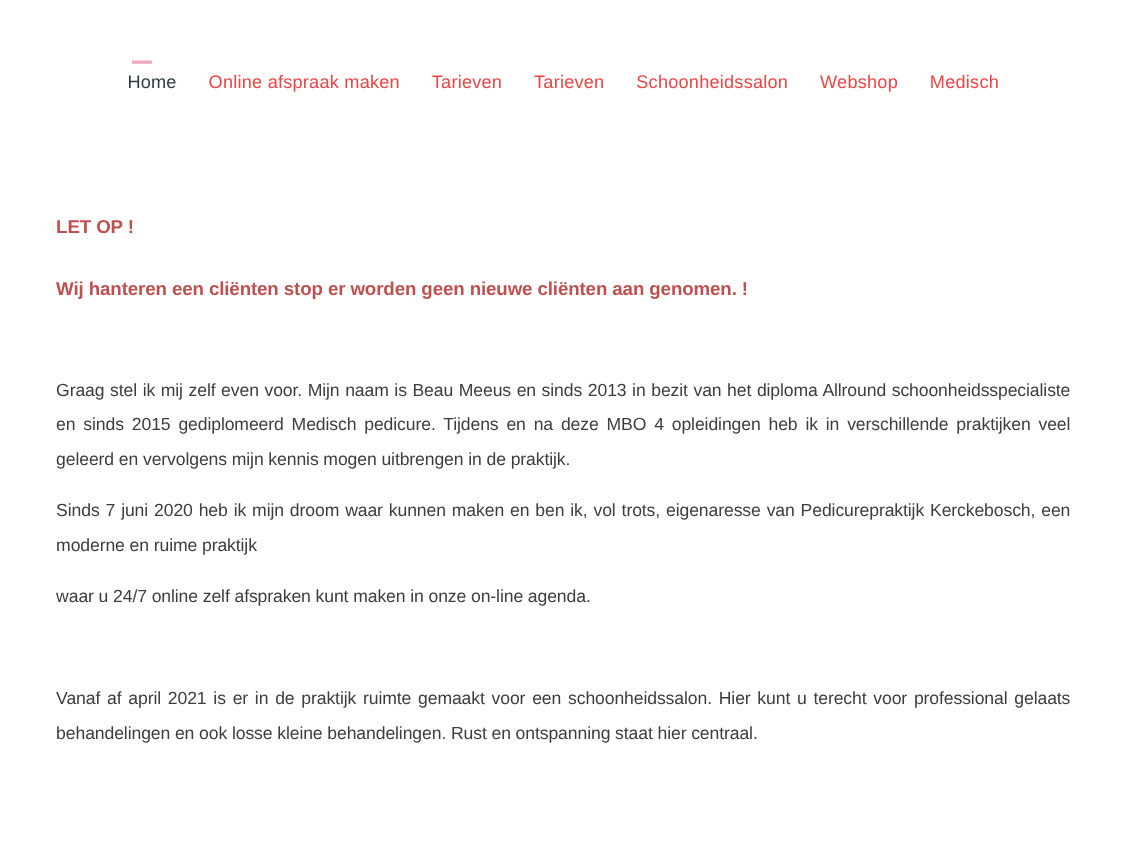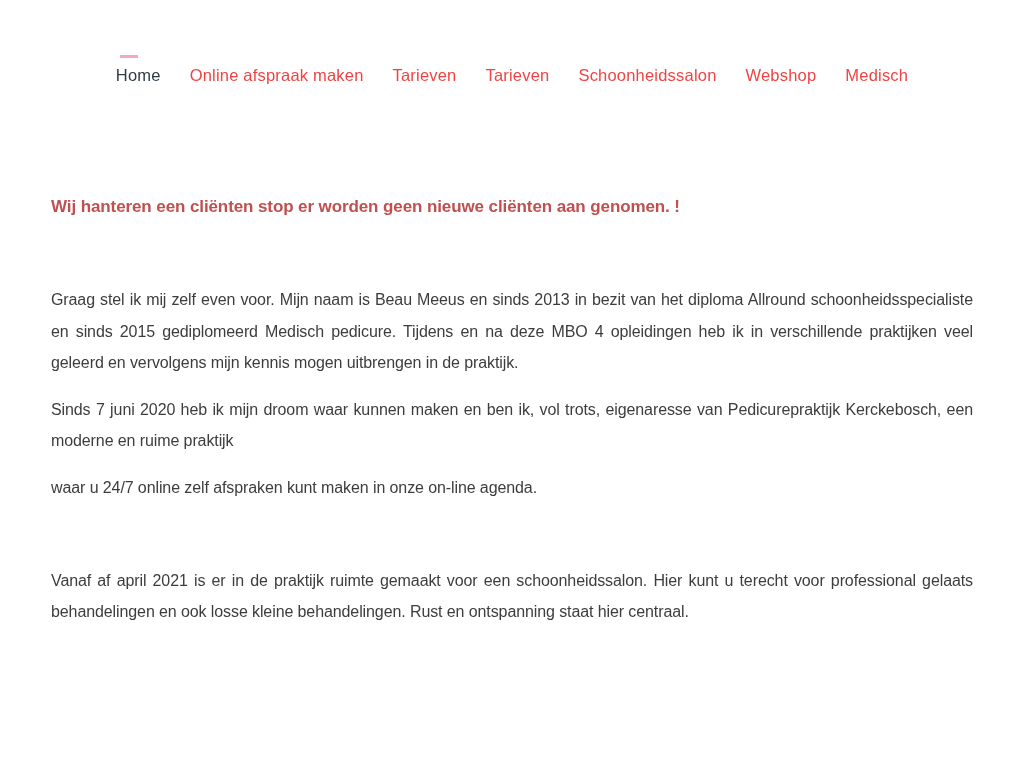--- a/index.html
+++ b/index.html
@@ -98,20 +98,21 @@
     <a class="nav-link">
       <span>Webshop</span>
     </a>
     <a class="nav-link">
       <span>Medisch</span>
     </a>
   </nav>
 </header>
 
 <main>
+  <p class="alert">LET OP !</p>
   <p class="alert">Wij hanteren een cliënten stop er worden geen nieuwe cliënten aan genomen. !</p>
   <p class="spacer"></p>
   <p class="justify">Graag stel ik mij zelf even voor. Mijn naam is Beau Meeus en sinds 2013 in bezit van het diploma Allround schoonheidsspecialiste en sinds 2015 gediplomeerd Medisch pedicure. Tijdens en na deze MBO 4 opleidingen heb ik in verschillende praktijken veel geleerd en vervolgens mijn kennis mogen uitbrengen in de praktijk.</p>
   <p class="justify">Sinds 7 juni 2020 heb ik mijn droom waar kunnen maken en ben ik, vol trots, eigenaresse van Pedicurepraktijk Kerckebosch, een moderne en ruime praktijk</p>
   <p><span>waar u </span><strong>24/7 online zelf afspraken</strong><span> kunt maken in onze on-line agenda.</span></p>
   <p class="spacer"></p>
   <p class="justify">Vanaf af april 2021 is er in de praktijk ruimte gemaakt voor een schoonheidssalon. Hier kunt u terecht voor professional gelaats behandelingen en ook losse kleine behandelingen. Rust en ontspanning staat hier centraal.</p>
 </main>
 
 </body></html>

